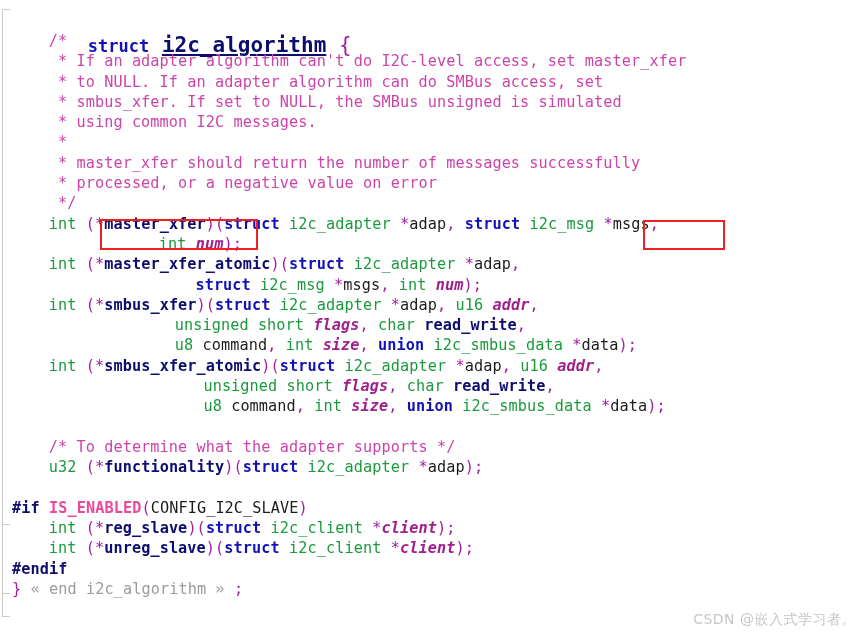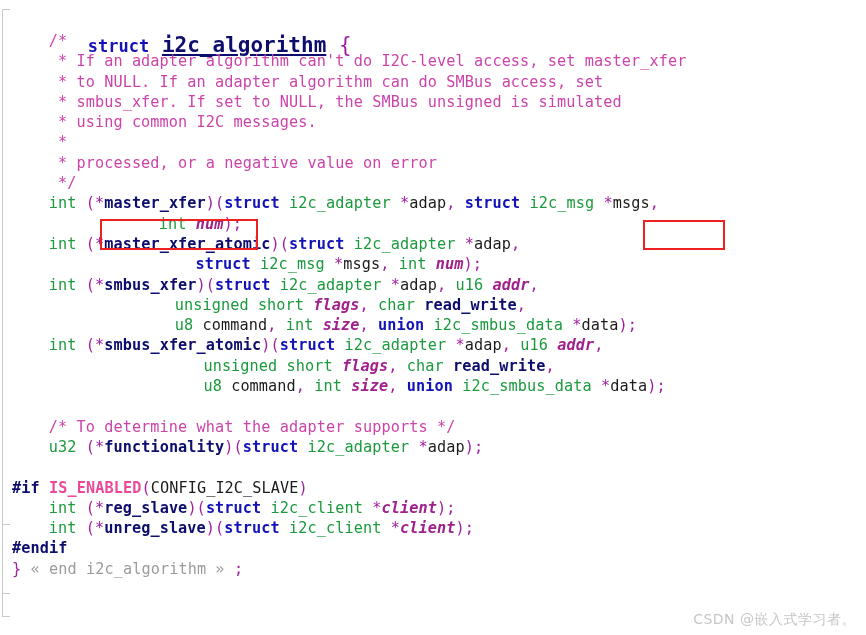--- a/index.html
+++ b/index.html
@@ -108,20 +108,21 @@
     <div class="line title-line">
       <span class="struct-kw">struct</span><span class="plain"> </span><span class="struct-name">i2c_algorithm</span><span class="punct"> {</span>
     </div>
     <div id="line-host">
         <div class="line" style="padding-left: 36.7px;"><span class="comment">/*</span></div>
         <div class="line" style="padding-left: 36.7px;"><span class="comment"> * If an adapter algorithm can't do I2C-level access, set master_xfer</span></div>
         <div class="line" style="padding-left: 36.7px;"><span class="comment"> * to NULL. If an adapter algorithm can do SMBus access, set</span></div>
         <div class="line" style="padding-left: 36.7px;"><span class="comment"> * smbus_xfer. If set to NULL, the SMBus unsigned is simulated</span></div>
         <div class="line" style="padding-left: 36.7px;"><span class="comment"> * using common I2C messages.</span></div>
         <div class="line" style="padding-left: 36.7px;"><span class="comment"> *</span></div>
+        <div class="line" style="padding-left: 36.7px;"><span class="comment"> * master_xfer should return the number of messages successfully</span></div>
         <div class="line" style="padding-left: 36.7px;"><span class="comment"> * processed, or a negative value on error</span></div>
         <div class="line" style="padding-left: 36.7px;"><span class="comment"> */</span></div>
         <div class="line" style="padding-left: 36.7px;"><span class="type">int</span><span class="plain"> </span><span class="punct">(*</span><span class="ident">master_xfer</span><span class="punct">)(</span><span class="kw">struct</span><span class="plain"> </span><span class="type">i2c_adapter</span><span class="plain"> </span><span class="punct">*</span><span class="plain">adap</span><span class="punct">, </span><span class="kw">struct</span><span class="plain"> </span><span class="type">i2c_msg</span><span class="plain"> </span><span class="punct">*</span><span class="plain">msgs</span><span class="punct">,</span></div>
         <div class="line" style="padding-left: 146.7px;"><span class="type">int</span><span class="plain"> </span><span class="param">num</span><span class="punct">);</span></div>
         <div class="line" style="padding-left: 36.7px;"><span class="type">int</span><span class="plain"> </span><span class="punct">(*</span><span class="ident">master_xfer_atomic</span><span class="punct">)(</span><span class="kw">struct</span><span class="plain"> </span><span class="type">i2c_adapter</span><span class="plain"> </span><span class="punct">*</span><span class="plain">adap</span><span class="punct">,</span></div>
         <div class="line" style="padding-left: 183.4px;"><span class="kw">struct</span><span class="plain"> </span><span class="type">i2c_msg</span><span class="plain"> </span><span class="punct">*</span><span class="plain">msgs</span><span class="punct">, </span><span class="type">int</span><span class="plain"> </span><span class="param">num</span><span class="punct">);</span></div>
         <div class="line" style="padding-left: 36.7px;"><span class="type">int</span><span class="plain"> </span><span class="punct">(*</span><span class="ident">smbus_xfer</span><span class="punct">)(</span><span class="kw">struct</span><span class="plain"> </span><span class="type">i2c_adapter</span><span class="plain"> </span><span class="punct">*</span><span class="plain">adap</span><span class="punct">, </span><span class="type">u16</span><span class="plain"> </span><span class="param">addr</span><span class="punct">,</span></div>
         <div class="line" style="padding-left: 162.7px;"><span class="type">unsigned short</span><span class="plain"> </span><span class="param">flags</span><span class="punct">, </span><span class="type">char</span><span class="plain"> </span><span class="ident">read_write</span><span class="punct">,</span></div>
         <div class="line" style="padding-left: 162.7px;"><span class="type">u8</span><span class="plain"> command</span><span class="punct">, </span><span class="type">int</span><span class="plain"> </span><span class="param">size</span><span class="punct">, </span><span class="kw">union</span><span class="plain"> </span><span class="type">i2c_smbus_data</span><span class="plain"> </span><span class="punct">*</span><span class="plain">data</span><span class="punct">);</span></div>
         <div class="line" style="padding-left: 36.7px;"><span class="type">int</span><span class="plain"> </span><span class="punct">(*</span><span class="ident">smbus_xfer_atomic</span><span class="punct">)(</span><span class="kw">struct</span><span class="plain"> </span><span class="type">i2c_adapter</span><span class="plain"> </span><span class="punct">*</span><span class="plain">adap</span><span class="punct">, </span><span class="type">u16</span><span class="plain"> </span><span class="param">addr</span><span class="punct">,</span></div>

